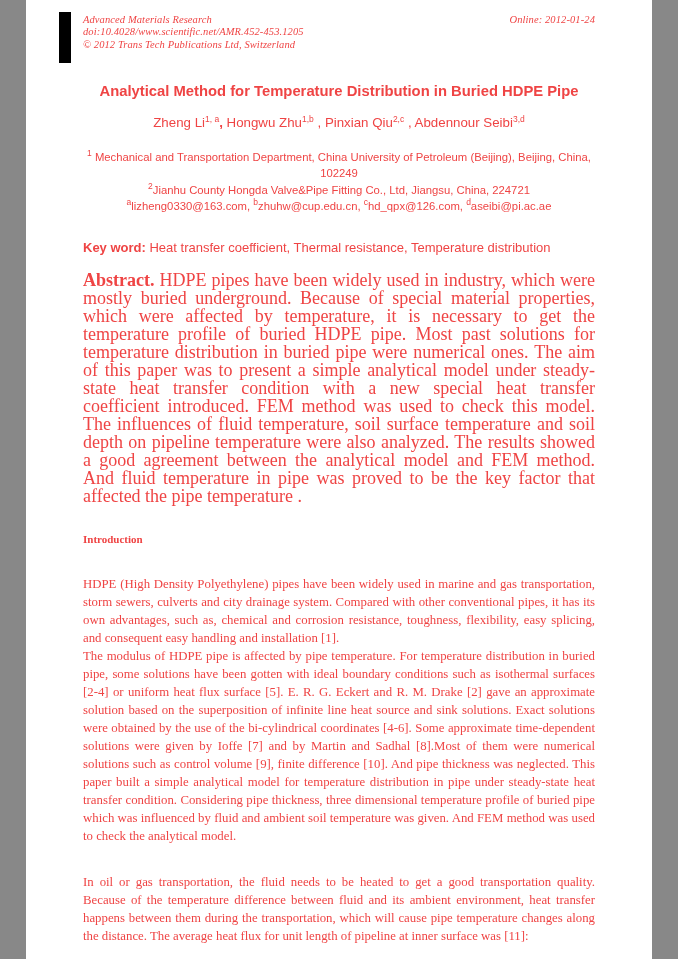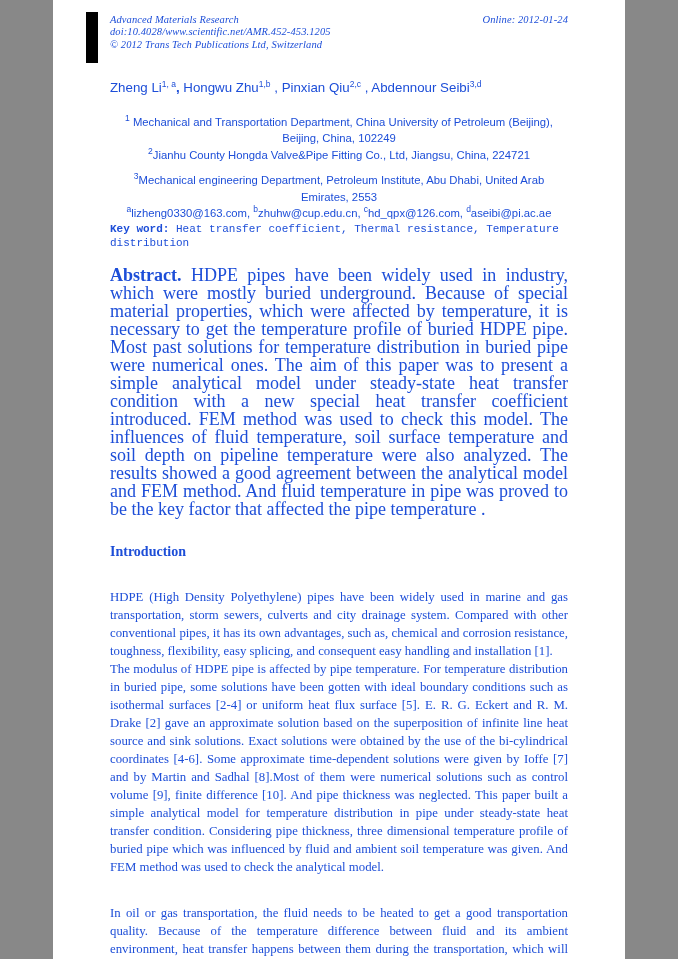--- a/index.html
+++ b/index.html
@@ -1,21 +1,21 @@
 <!DOCTYPE html>
 <html><head>
 <meta charset="utf-8">
 <style>
   html,body { margin:0; padding:0; background:#888; }
   .page {
     position:relative;
-    width:572px; height:959px;
+    width:626px; height:959px;
     margin:0 auto;
     background:#ffffff;
-    color:#1d4ed8;
+    color:#ef4444;
     font-family:"Liberation Serif", serif;
     box-sizing:border-box;
     padding:14px 57px 0 57px;
     overflow:hidden;
   }
   .black-bar {
     position:absolute;
     left:33px; top:12px;
     width:12px; height:51px;
     background:#000;
@@ -32,22 +32,22 @@
   .hdr .left div { white-space:nowrap; }
   .title {
     margin-top:32px;
     text-align:center;
     font-family:"Liberation Sans", sans-serif;
     font-weight:bold;
     font-size:14.8px;
     line-height:17px;
   }
   .authors {
-    margin-top:28px;
-    text-align:left;
+    margin-top:14px;
+    text-align:center;
     font-family:"Liberation Sans", sans-serif;
     font-size:13.3px;
     line-height:18px;
   }
   .authors sup, .aff sup, .emails sup {
     font-size:8.5px;
     vertical-align:super;
     line-height:0;
   }
   .aff {
@@ -59,35 +59,36 @@
   .aff-1 { margin-top:17px; }
   .aff-2 { }
   .aff-3 { margin-top:9px; }
   .emails {
     text-align:center;
     font-family:"Liberation Sans", sans-serif;
     font-size:11.3px;
     line-height:16.5px;
   }
   .keywords {
-    font-family:Liberation Mono, monospace;
-    font-size:11px;
+    margin-top:26px;
+    font-family:Liberation Sans, sans-serif;
+    font-size:13px;
     line-height:14px;
   }
   .keywords .kw-label { font-weight:bold; }
   .abstract {
     margin-top:16px;
     font-size:18px;
     line-height:18px;
     text-align:justify;
   }
   .abstract .abs-label { font-weight:bold; }
   .section-heading {
     font-weight:bold;
-    font-size:14px;
+    font-size:11px;
     line-height:16px;
   }
   .sh-0 { margin-top:26px; }
   .sh-1 { margin-top:24px; }
   .body-par {
     margin:0;
     font-size:12.8px;
     line-height:18px;
     text-align:justify;
   }
@@ -103,28 +104,28 @@
 
   <div class="hdr">
     <div class="left">
       <div>Advanced Materials Research</div>
       <div>doi:10.4028/www.scientific.net/AMR.452-453.1205</div>
       <div>© 2012 Trans Tech Publications Ltd, Switzerland</div>
     </div>
     <div class="right">Online: 2012-01-24</div>
   </div>
 
+  <div class="title">Analytical Method for Temperature Distribution in Buried HDPE Pipe</div>
 
   <div class="authors">
     <span><span>Zheng Li</span><sup>1, a</sup><span class="bold">, </span></span><span><span>Hongwu Zhu</span><sup>1,b</sup><span> , </span></span><span><span>Pinxian Qiu</span><sup>2,c</sup><span> , </span></span><span><span>Abdennour Seibi</span><sup>3,d</sup><span></span></span>
   </div>
 
   <div class="aff aff-1"><sup>1</sup><span> Mechanical and Transportation Department, China University of Petroleum (Beijing), Beijing, China, 102249</span></div>
   <div class="aff aff-2"><sup>2</sup><span>Jianhu County Hongda Valve&amp;Pipe Fitting Co., Ltd, Jiangsu, China, 224721</span></div>
-  <div class="aff aff-3"><sup>3</sup><span>Mechanical engineering Department, Petroleum Institute, Abu Dhabi, United Arab Emirates, 2553</span></div>
 
   <div class="emails">
     <span><sup>a</sup><span>lizheng0330@163.com</span><span>, </span></span><span><sup>b</sup><span>zhuhw@cup.edu.cn</span><span>, </span></span><span><sup>c</sup><span>hd_qpx@126.com</span><span>, </span></span><span><sup>d</sup><span>aseibi@pi.ac.ae</span><span></span></span>
   </div>
 
   <div class="keywords">
     <span class="kw-label">Key word:</span><span> Heat transfer coefficient, Thermal resistance, Temperature distribution</span>
   </div>
 
   <div class="abstract">

